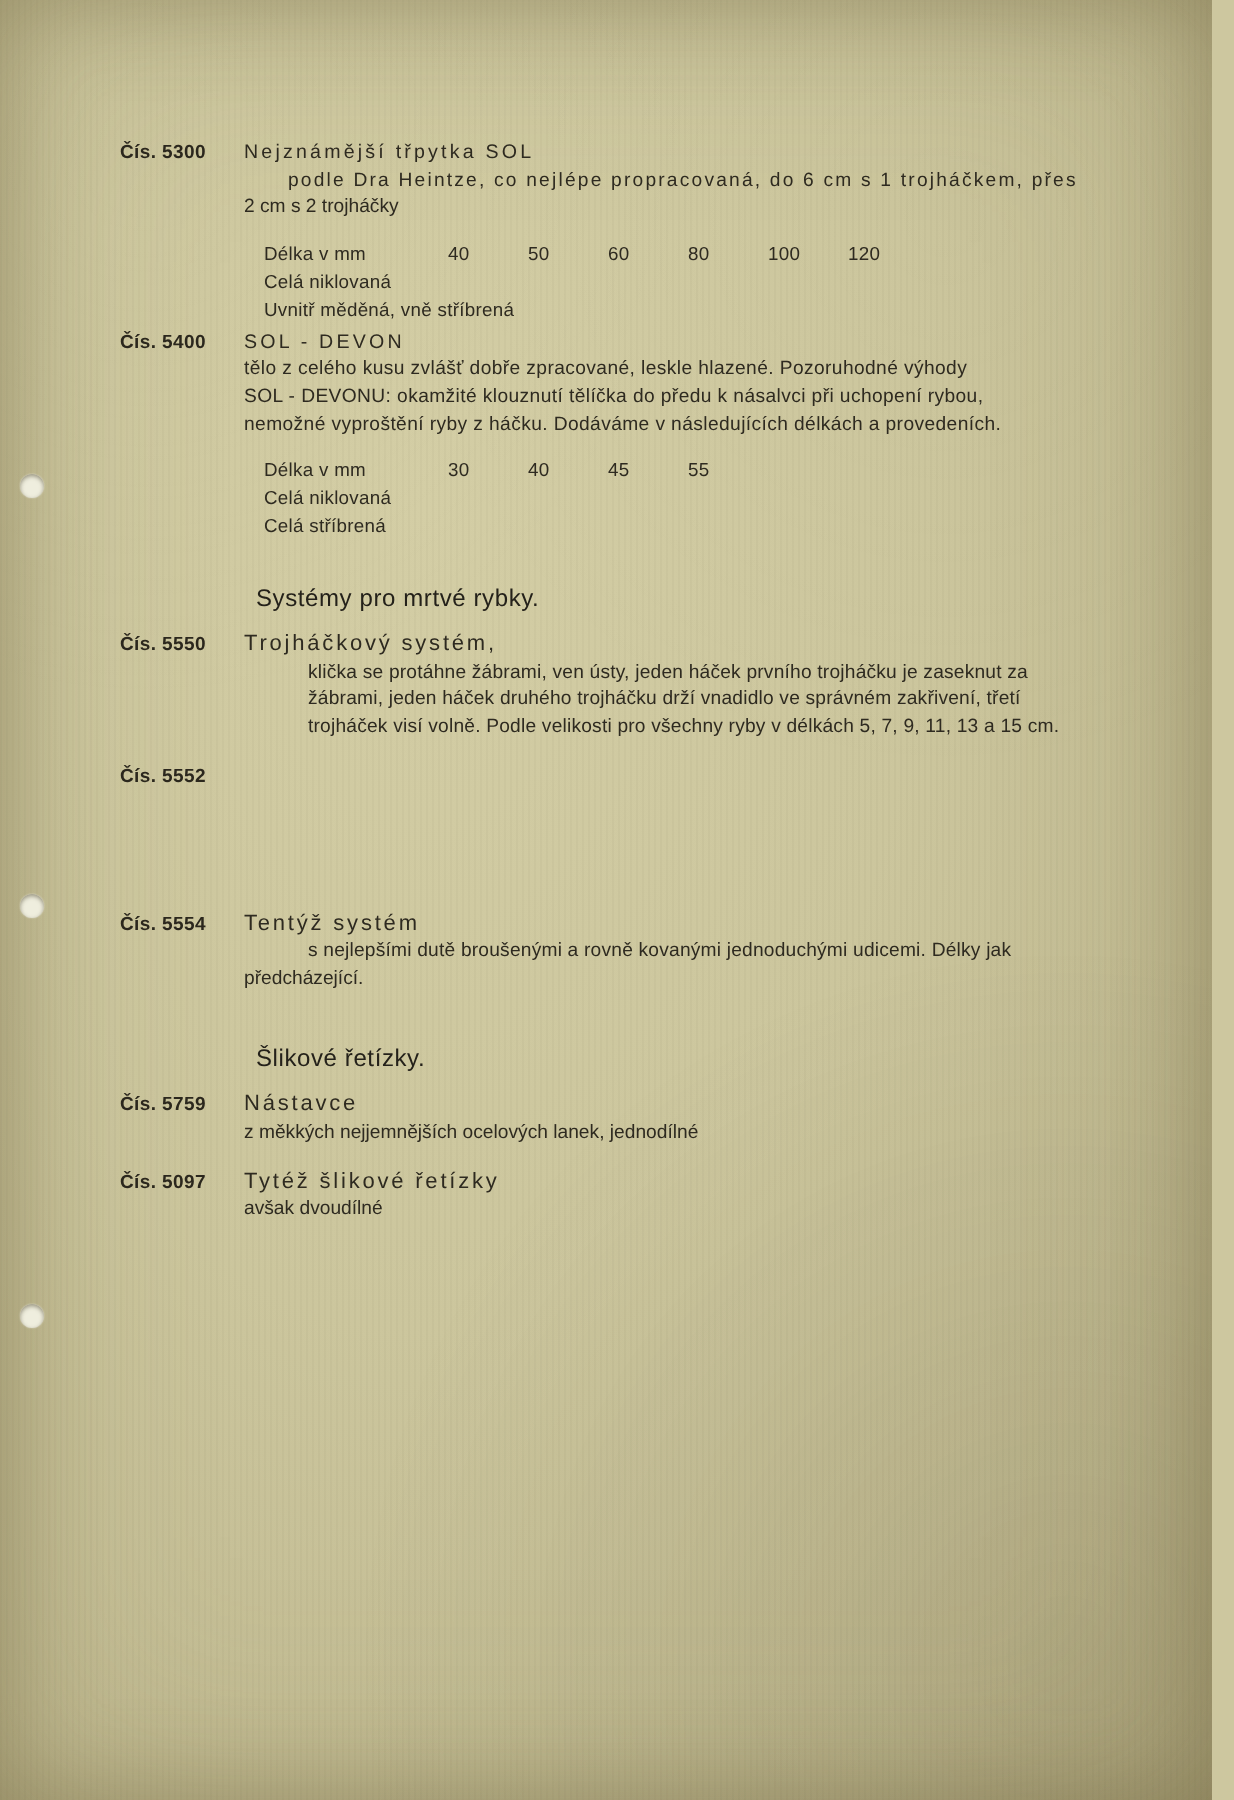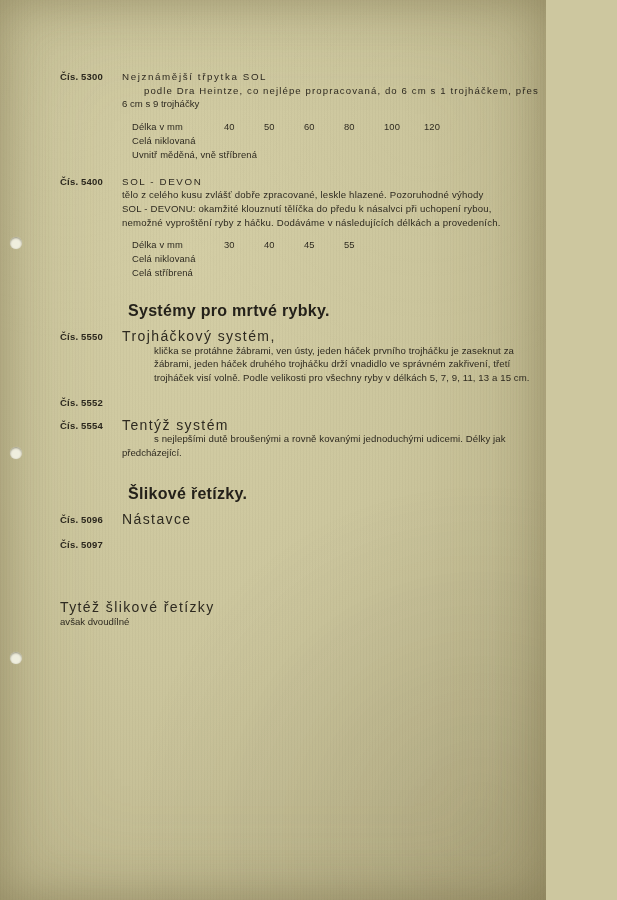--- a/index.html
+++ b/index.html
@@ -8,21 +8,21 @@
   }
   body {
     width: 617px;
     height: 900px;
     background: #cdc79f;
     font-family: "Liberation Sans", sans-serif;
     overflow: hidden;
   }
   .page {
     position: relative;
-    width: 546px;
+    width: 606px;
     height: 900px;
     background:
       repeating-linear-gradient(90deg,
         rgba(0,0,0,0.020) 0px,
         rgba(0,0,0,0.020) 1px,
         rgba(255,255,255,0.012) 1px,
         rgba(255,255,255,0.012) 3px),
       radial-gradient(ellipse at 35% 28%, #d3cda4 0%, #cbc59c 45%, #bfb88f 80%, #b3ab82 100%);
     color: #2e2a20;
   }
@@ -112,70 +112,70 @@
   .spec-label {
     width: 92px;
     flex: 0 0 92px;
   }
   .num {
     display: inline-block;
     width: 40px;
     text-align: left;
   }
   .heading {
-    font-size: 16px;
-    font-weight: bold;
+    font-size: 12px;
+    font-weight: normal;
     letter-spacing: 0.3px;
     margin: 22px 0 10px 68px;
     color: #24211a;
   }
   .heading-2 {
     margin-top: 26px;
   }
   .subtitle {
     letter-spacing: 1.4px;
-    font-size: 14px;
+    font-size: 11px;
   }
 </style>
 </head>
 <body>
 
 <div class="page">
   <div class="grain"></div>
   <div class="edge-shade"></div>
   <div class="hole h1"></div>
   <div class="hole h2"></div>
   <div class="hole h3"></div>
 
   <div class="content">
 
     <div class="entry">
       <div class="code">Čís. 5300</div>
       <div class="body">
         <div class="title-line">Nejznámější třpytka SOL</div>
         <div class="indent-1">podle Dra Heintze, co nejlépe propracovaná, do 6 cm s 1 trojháčkem, přes</div>
-        <div>6 cm s 9 trojháčky</div>
+        <div>2 cm s 2 trojháčky</div>
       </div>
     </div>
     <div class="spec">
       <div class="spec-row">
         <div class="spec-label">Délka v mm</div>
         <div>
           <span class="num">40</span><span class="num">50</span><span class="num">60</span><span class="num">80</span><span class="num">100</span><span class="num">120</span>
         </div>
       </div>
       <div class="spec-row">
         <div class="spec-label">Celá niklovaná</div>
       </div>
       <div class="spec-row">
         <div>Uvnitř měděná, vně stříbrená</div>
       </div>
     </div>
 
-    <div class="entry" style="margin-top:13px;">
+    <div class="entry" style="margin-top:3px;">
       <div class="code">Čís. 5400</div>
       <div class="body">
         <div class="title-line">SOL - DEVON</div>
         <div class="just-wide">tělo z celého kusu zvlášť dobře zpracované, leskle hlazené. Pozoruhodné výhody</div>
         <div class="just-wide">SOL - DEVONU: okamžité klouznutí tělíčka do předu k násalvci při uchopení rybou,</div>
         <div class="just-wide">nemožné vyproštění ryby z háčku. Dodáváme v následujících délkách a provedeních.</div>
       </div>
     </div>
     <div class="spec">
       <div class="spec-row">
@@ -197,43 +197,44 @@
     <div class="entry">
       <div class="code">Čís. 5550</div>
       <div class="body">
         <div class="subtitle">Trojháčkový systém,</div>
         <div class="just">klička se protáhne žábrami, ven ústy, jeden háček prvního trojháčku je zaseknut za</div>
         <div class="just">žábrami, jeden háček druhého trojháčku drží vnadidlo ve správném zakřivení, třetí</div>
         <div class="just">trojháček visí volně. Podle velikosti pro všechny ryby v délkách 5, 7, 9, 11, 13 a 15 cm.</div>
       </div>
     </div>
 
-    <div class="entry" style="margin-top:11px;">
+    <div class="entry" style="margin-top:11px;flex-direction:column;">
       <div class="code">Čís. 5552</div>
     </div>
 
     <div class="entry" style="margin-top:11px;">
       <div class="code">Čís. 5554</div>
       <div class="body">
         <div class="subtitle">Tentýž systém</div>
         <div class="just">s nejlepšími dutě broušenými a rovně kovanými jednoduchými udicemi. Délky jak</div>
         <div>předcházející.</div>
       </div>
     </div>
 
     <div class="heading heading-2">Šlikové řetízky.</div>
 
     <div class="entry">
-      <div class="code">Čís. 5096</div>
+      <div class="code">Čís. 5759</div>
       <div class="body">
         <div class="subtitle">Nástavce</div>
-      </div>
-    </div>
-
-    <div class="entry" style="margin-top:11px;flex-direction:column;">
+        <div>z měkkých nejjemnějších ocelových lanek, jednodílné</div>
+      </div>
+    </div>
+
+    <div class="entry" style="margin-top:11px;">
       <div class="code">Čís. 5097</div>
       <div class="body">
         <div class="subtitle">Tytéž šlikové řetízky</div>
         <div>avšak dvoudílné</div>
       </div>
     </div>
 
   </div>
 </div>
 

